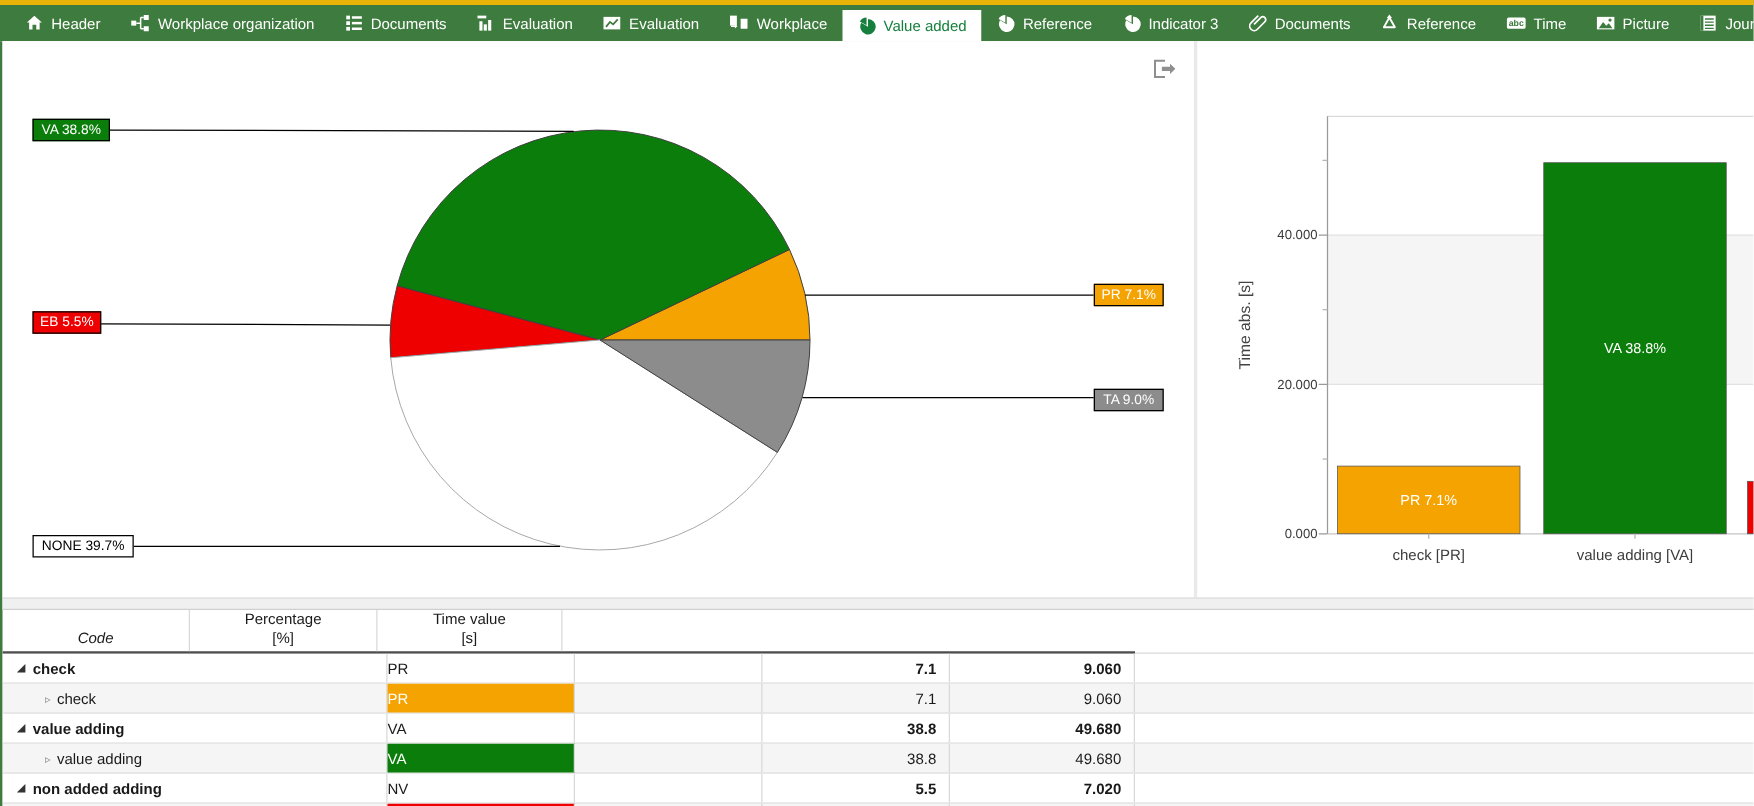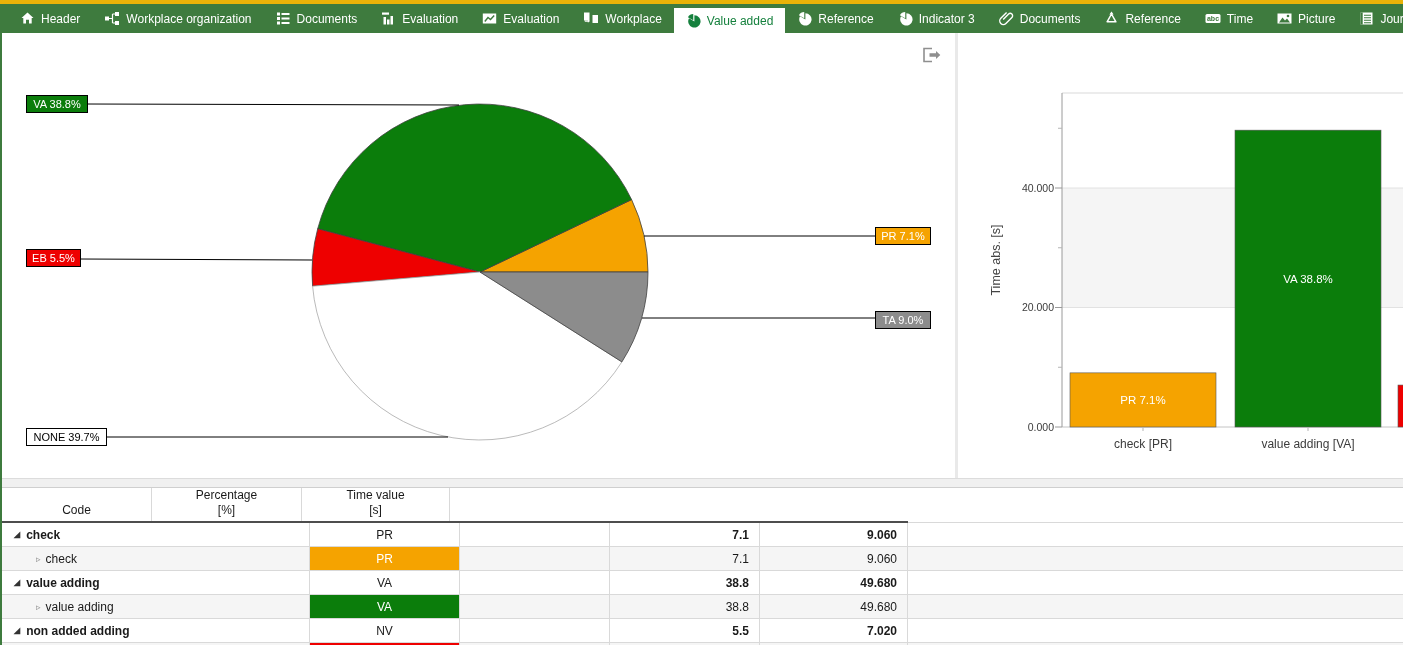--- a/index.html
+++ b/index.html
@@ -34,21 +34,21 @@
       padding-bottom:4px;border-right:1px solid #d9d9d9;box-sizing:border-box;line-height:1.2;
       text-align:center;cursor:pointer;}
   .th .hrow{display:flex;align-items:center;gap:5px;margin-top:32px;}
   .tr{display:flex;height:24px;width:1401px;border-bottom:1px solid #d9d9d9;box-sizing:border-box;
       background:#fff;cursor:pointer;}
   .tr.child{background:#F5F5F5;}
   .td{border-right:1px solid #d9d9d9;box-sizing:border-box;display:flex;align-items:center;
       overflow:hidden;white-space:nowrap;}
   .td.filler{flex:1;border-right:none;}
   .td.num{justify-content:flex-end;padding-right:10px;}
-  .td.ind{justify-content:center;}
+  .td.ind{justify-content:flex-start;}
   .tr.parent .td.desc,.tr.parent .td.num{font-weight:bold;}
   .exp{font-size:8px;color:#333;margin:0 6px 0 0;}
   .exp.parent-glyph{margin-left:12px;}
   .exp.child-glyph{margin-left:34px;color:#8a8a8a;font-size:9px;margin-right:5px;}
   svg text{font-family:"Liberation Sans",sans-serif;}
 </style>
 </head>
 <body>
 
 <div class="toolbar" id="toolbar">
@@ -246,21 +246,21 @@
         <line x1="350" y1="394" x2="350" y2="398" stroke="#b5b5b5"></line>
         <rect x="440" y="352.0555" width="146" height="41.9445" fill="#EE0000" stroke="#555" stroke-width="0.6"></rect>
       </svg>
   </div>
 </div>
 
 <div class="splitter"></div>
 
 <div class="table-panel" id="tablePanel">
   <div class="thead" id="thead">
-      <div class="th" style="width: 150px;">
+      <div class="th" style="width: 150px; font-style: italic;">
         <div class="hrow">
           <span>Code</span>
         </div>
       </div>
       <div class="th" style="width: 150px;">
         <div class="hrow">
           <span>Percentage</span>
         </div>
         <div>[%]</div>
       </div>

